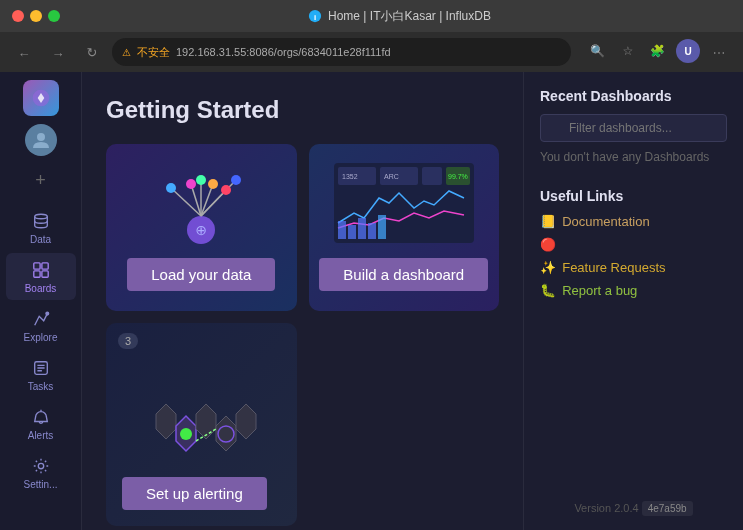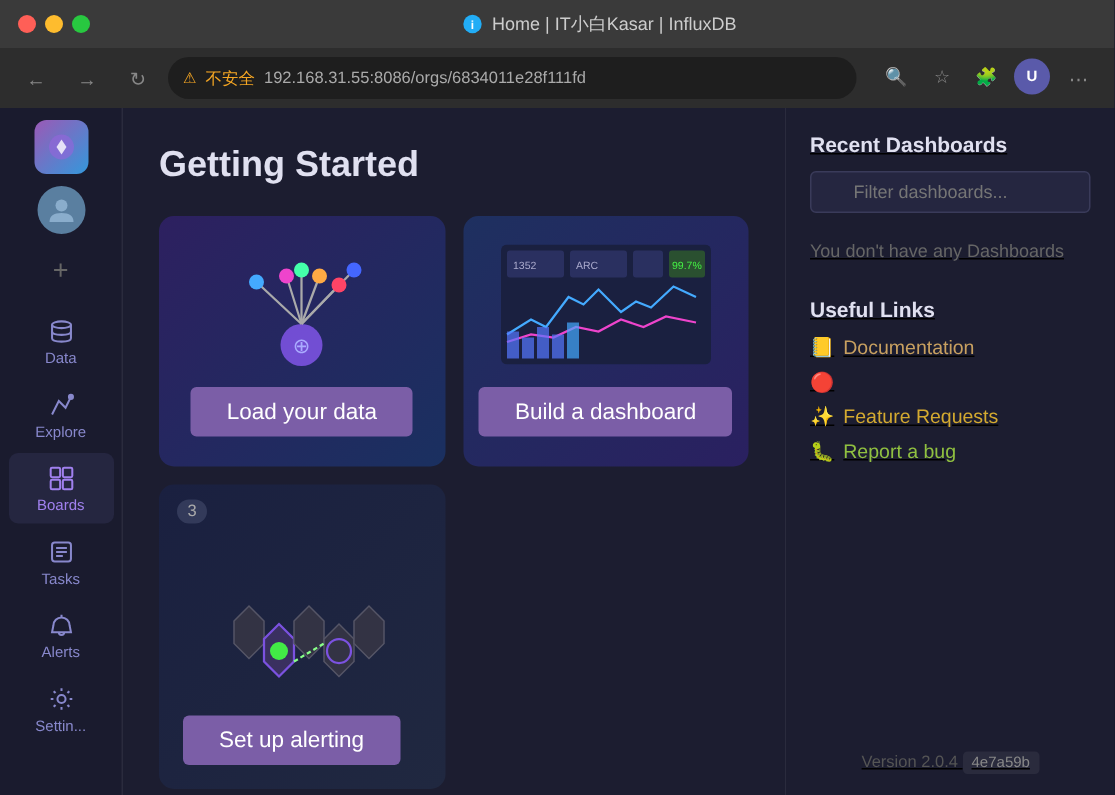--- a/index.html
+++ b/index.html
@@ -293,41 +293,39 @@
 
     
     .right-panel {
       width: 220px;
       background: #1c1d30;
       border-left: 1px solid #2a2b3d;
       padding: 16px;
       display: flex;
       flex-direction: column;
       gap: 16px;
-      text-decoration: underline;
     }
     .panel-section-title {
       font-size: 14px;
       font-weight: 600;
       color: #e0e0f0;
       margin-bottom: 10px;
     }
     .filter-input {
       width: 100%;
       background: #252640;
       border: 1px solid #3a3b5a;
       border-radius: 4px;
       padding: 6px 10px 6px 28px;
       color: #aaa;
       font-size: 12px;
       position: relative;
     }
     .filter-wrapper {
       position: relative;
-      margin-bottom: 10px;
     }
     .filter-wrapper .search-icon-svg {
       position: absolute;
       left: 8px;
       top: 50%;
       transform: translateY(-50%);
       color: #666;
       font-size: 12px;
     }
     .no-dashboards {
@@ -429,39 +427,39 @@
     <div class="sidebar-item">
       <div class="sidebar-item-icon">
         <svg viewBox="0 0 20 20" fill="currentColor">
           <ellipse cx="10" cy="5" rx="7" ry="2.5" fill="none" stroke="#8888cc" stroke-width="1.5"></ellipse>
           <path d="M3 5 L3 15 Q3 17.5 10 17.5 Q17 17.5 17 15 L17 5" fill="none" stroke="#8888cc" stroke-width="1.5"></path>
           <path d="M3 10 Q3 12.5 10 12.5 Q17 12.5 17 10" fill="none" stroke="#8888cc" stroke-width="1.5"></path>
         </svg>
       </div>
       <span class="sidebar-item-label">Data</span>
     </div>
-    <div class="sidebar-item">
-      <div class="sidebar-item-icon">
-        <svg viewBox="0 0 20 20" fill="none" stroke="#8888cc" stroke-width="1.5">
-          <path d="M3 17 L8 7 L13 12 L17 4"></path>
-          <circle cx="17" cy="4" r="1.5" fill="#8888cc"></circle>
-        </svg>
-      </div>
-      <span class="sidebar-item-label">Explore</span>
-    </div>
     <div class="sidebar-item active">
       <div class="sidebar-item-icon">
         <svg viewBox="0 0 20 20" fill="none" stroke="#a080ee" stroke-width="1.5">
           <rect x="2" y="2" width="7" height="7" rx="1"></rect>
           <rect x="11" y="2" width="7" height="7" rx="1"></rect>
           <rect x="2" y="11" width="7" height="7" rx="1"></rect>
           <rect x="11" y="11" width="7" height="7" rx="1"></rect>
         </svg>
       </div>
       <span class="sidebar-item-label" style="color:#a080ee;">Boards</span>
+    </div>
+    <div class="sidebar-item">
+      <div class="sidebar-item-icon">
+        <svg viewBox="0 0 20 20" fill="none" stroke="#8888cc" stroke-width="1.5">
+          <path d="M3 17 L8 7 L13 12 L17 4"></path>
+          <circle cx="17" cy="4" r="1.5" fill="#8888cc"></circle>
+        </svg>
+      </div>
+      <span class="sidebar-item-label">Explore</span>
     </div>
     <div class="sidebar-item">
       <div class="sidebar-item-icon">
         <svg viewBox="0 0 20 20" fill="none" stroke="#8888cc" stroke-width="1.5">
           <rect x="3" y="3" width="14" height="14" rx="2"></rect>
           <path d="M6 7 h8 M6 10 h8 M6 13 h5"></path>
         </svg>
       </div>
       <span class="sidebar-item-label">Tasks</span>
     </div>

